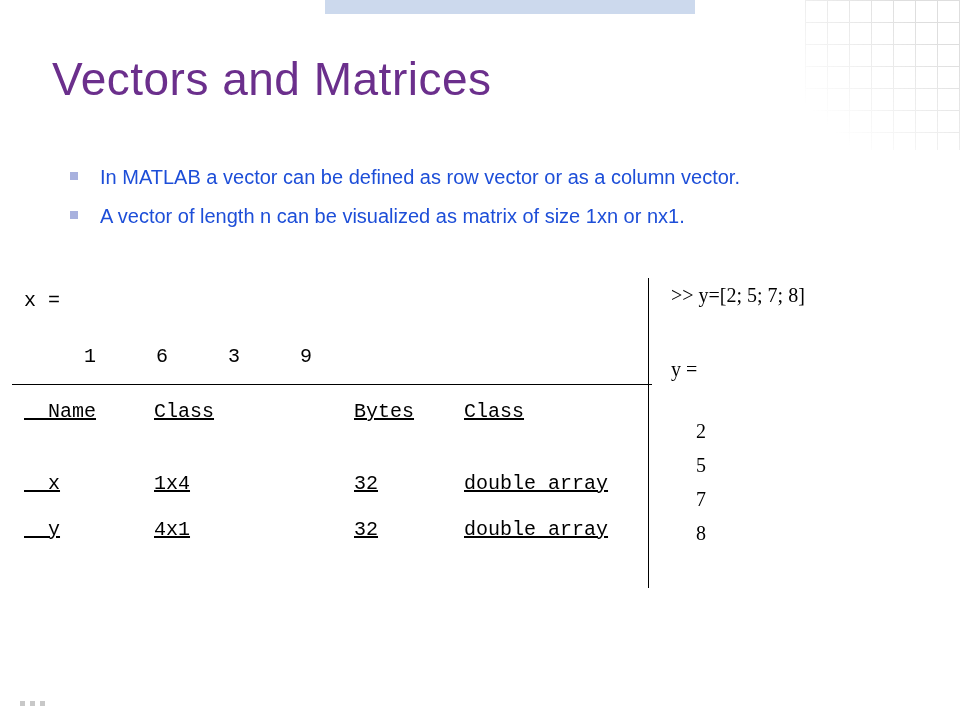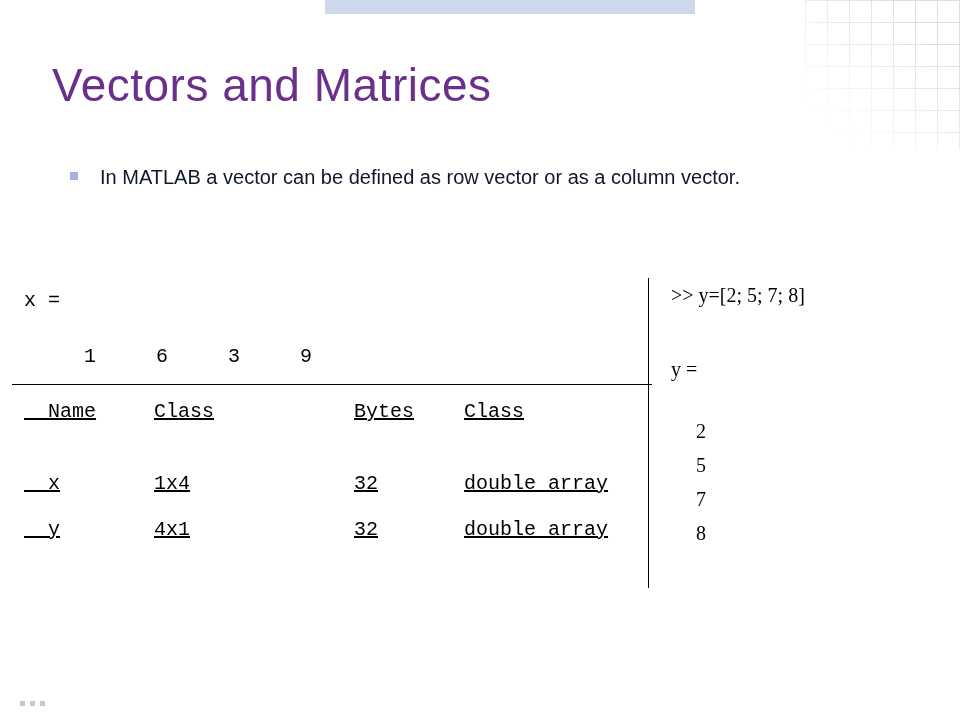--- a/index.html
+++ b/index.html
@@ -35,33 +35,33 @@
       linear-gradient(to right, #d6d6d6 1px, transparent 1px),
       linear-gradient(to bottom, #d6d6d6 1px, transparent 1px);
     background-size: 22px 22px;
     background-position: 0 0;
     opacity: 0.8;
     -webkit-mask-image: linear-gradient(to bottom left, black 20%, transparent 85%);
             mask-image: linear-gradient(to bottom left, black 20%, transparent 85%);
   }
   .title {
     position: absolute;
-    top: 58px;
+    top: 52px;
     left: 52px;
     font-size: 46px;
     color: #6b2f8c;
     font-weight: 400;
     letter-spacing: 0.5px;
   }
   .bullets {
     position: absolute;
     top: 163px;
     left: 70px;
     right: 80px;
-    color: #0f172a;
+    color: #1d4ed8;
     font-size: 20px;
     line-height: 1.45;
   }
   .bullet {
     position: relative;
     padding-left: 30px;
     margin-bottom: 10px;
   }
   .bullet .dot {
     position: absolute;
@@ -143,20 +143,24 @@
 <div class="slide">
   <div class="top-band"></div>
   <div class="grid-corner"></div>
 
   <div class="title">Vectors and Matrices</div>
 
   <div class="bullets">
     <div class="bullet">
       <span class="dot"></span>
       <span class="txt">In MATLAB a vector can be defined as row vector or as a column vector.</span>
+    </div>
+    <div class="bullet">
+      <span class="dot"></span>
+      <span class="txt">A vector of length n can be visualized as matrix of size 1xn or nx1.</span>
     </div>
   </div>
 
   <div class="code-area">
     <div class="left-col">
       <div class="pad-blk">x =</div>
       <div class="pad-blk" style="padding-top:22px;">     1     6     3     9</div>
       <hr class="hr-line" style="margin-top:10px;">
       <div class="whos-table">
         <table>

